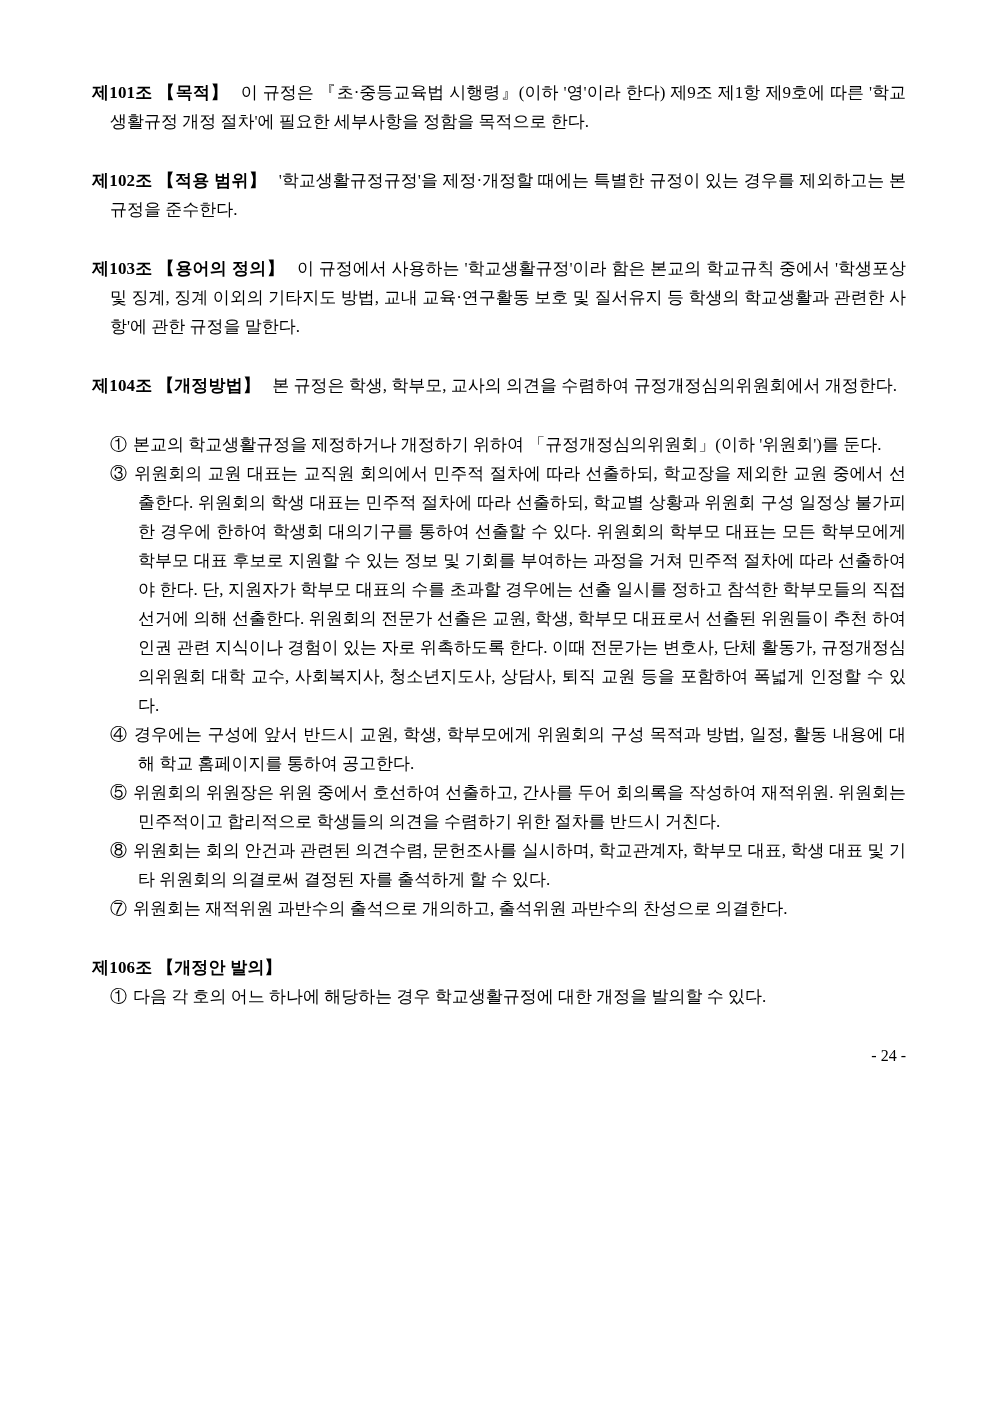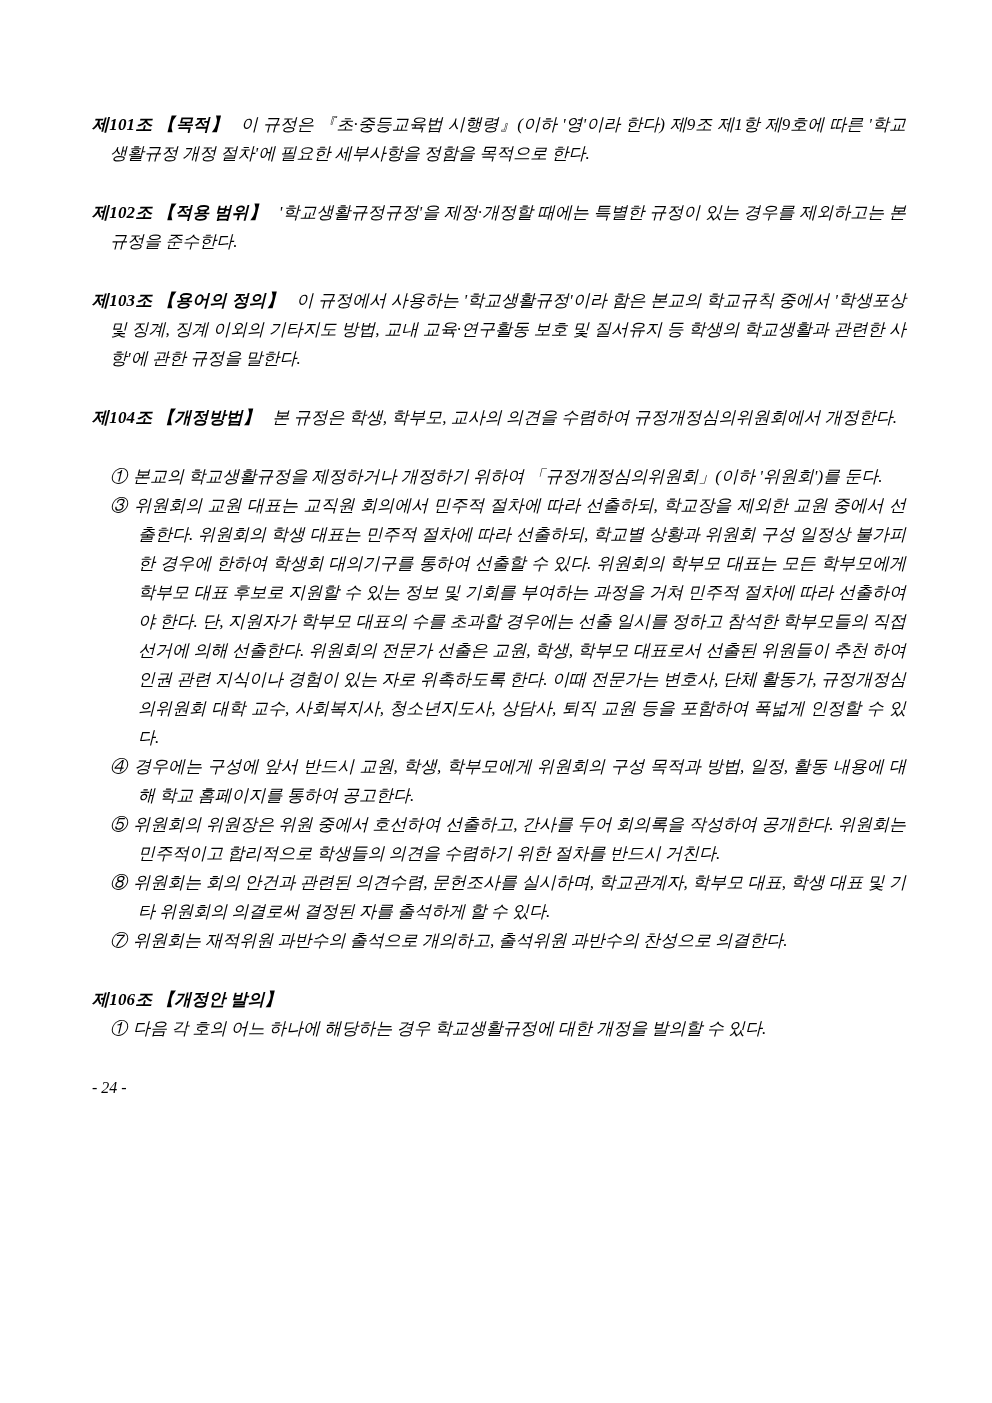--- a/index.html
+++ b/index.html
@@ -6,28 +6,27 @@
     margin: 0;
     padding: 0;
     background: #ffffff;
   }
   .page {
     position: relative;
     width: 948px;
     height: 1403px;
     box-sizing: border-box;
     margin: 0 auto;
-    padding: 110px 64px 0 70px;
+    padding: 78px 64px 0 70px;
     background: #ffffff;
     color: #000000;
     font-family: "Liberation Serif", "DejaVu Serif", serif;
     font-size: 17px;
     line-height: 29px;
     overflow: hidden;
-    font-style: italic;
   }
   .article-block {
     margin: 0 0 30px 0;
   }
   p.article {
     margin: 0;
     text-align: justify;
     padding-left: 18px;
     text-indent: -18px;
   }
@@ -43,21 +42,21 @@
     margin: 0;
     text-align: justify;
     padding-left: 46px;
     text-indent: -28px;
   }
   .item-marker {
     margin-right: 6px;
   }
   .footer {
     margin-top: 4px;
-    text-align: left;
+    text-align: right;
     font-size: 16px;
   }
 </style>
 </head>
 <body>
 
 <div class="page">
 
   <div class="article-block">
     <p class="article"><span class="article-heading">제101조 【목적】</span><span>이 규정은 『초·중등교육법 시행령』(이하 '영'이라 한다) 제9조 제1항 제9호에 따른 '학교생활규정 개정 절차'에 필요한 세부사항을 정함을 목적으로 한다.</span></p>
@@ -73,21 +72,21 @@
 
   <div class="article-block">
     <p class="article"><span class="article-heading">제104조 【개정방법】</span><span>본 규정은 학생, 학부모, 교사의 의견을 수렴하여 규정개정심의위원회에서 개정한다.</span></p>
   </div>
 
   <div class="article-block">
     <div class="items">
       <p class="item"><span class="item-marker">①</span><span>본교의 학교생활규정을 제정하거나 개정하기 위하여 「규정개정심의위원회」(이하 '위원회')를 둔다.</span></p>
       <p class="item"><span class="item-marker">③</span><span>위원회의 교원 대표는 교직원 회의에서 민주적 절차에 따라 선출하되, 학교장을 제외한 교원 중에서 선출한다. 위원회의 학생 대표는 민주적 절차에 따라 선출하되, 학교별 상황과 위원회 구성 일정상 불가피한 경우에 한하여 학생회 대의기구를 통하여 선출할 수 있다. 위원회의 학부모 대표는 모든 학부모에게 학부모 대표 후보로 지원할 수 있는 정보 및 기회를 부여하는 과정을 거쳐 민주적 절차에 따라 선출하여야 한다. 단, 지원자가 학부모 대표의 수를 초과할 경우에는 선출 일시를 정하고 참석한 학부모들의 직접 선거에 의해 선출한다. 위원회의 전문가 선출은 교원, 학생, 학부모 대표로서 선출된 위원들이 추천 하여 인권 관련 지식이나 경험이 있는 자로 위촉하도록 한다. 이때 전문가는 변호사, 단체 활동가, 규정개정심의위원회 대학 교수, 사회복지사, 청소년지도사, 상담사, 퇴직 교원 등을 포함하여 폭넓게 인정할 수 있다.</span></p>
       <p class="item"><span class="item-marker">④</span><span>경우에는 구성에 앞서 반드시 교원, 학생, 학부모에게 위원회의 구성 목적과 방법, 일정, 활동 내용에 대해 학교 홈페이지를 통하여 공고한다.</span></p>
-      <p class="item"><span class="item-marker">⑤</span><span>위원회의 위원장은 위원 중에서 호선하여 선출하고, 간사를 두어 회의록을 작성하여 공개한다. 위원회는 민주적이고 합리적으로 학생들의 의견을 수렴하기 위한 절차를 반드시 거친다.</span></p>
+      <p class="item"><span class="item-marker">⑤</span><span>위원회의 위원장은 위원 중에서 호선하여 선출하고, 간사를 두어 회의록을 작성하여 재적위원. 위원회는 민주적이고 합리적으로 학생들의 의견을 수렴하기 위한 절차를 반드시 거친다.</span></p>
       <p class="item"><span class="item-marker">⑧</span><span>위원회는 회의 안건과 관련된 의견수렴, 문헌조사를 실시하며, 학교관계자, 학부모 대표, 학생 대표 및 기타 위원회의 의결로써 결정된 자를 출석하게 할 수 있다.</span></p>
       <p class="item"><span class="item-marker">⑦</span><span>위원회는 재적위원 과반수의 출석으로 개의하고, 출석위원 과반수의 찬성으로 의결한다.</span></p>
     </div>
   </div>
 
   <div class="article-block">
     <p class="article"><span class="article-heading">제106조 【개정안 발의】</span></p>
     <div class="items">
       <p class="item"><span class="item-marker">①</span><span>다음 각 호의 어느 하나에 해당하는 경우 학교생활규정에 대한 개정을 발의할 수 있다.</span></p>
     </div>

